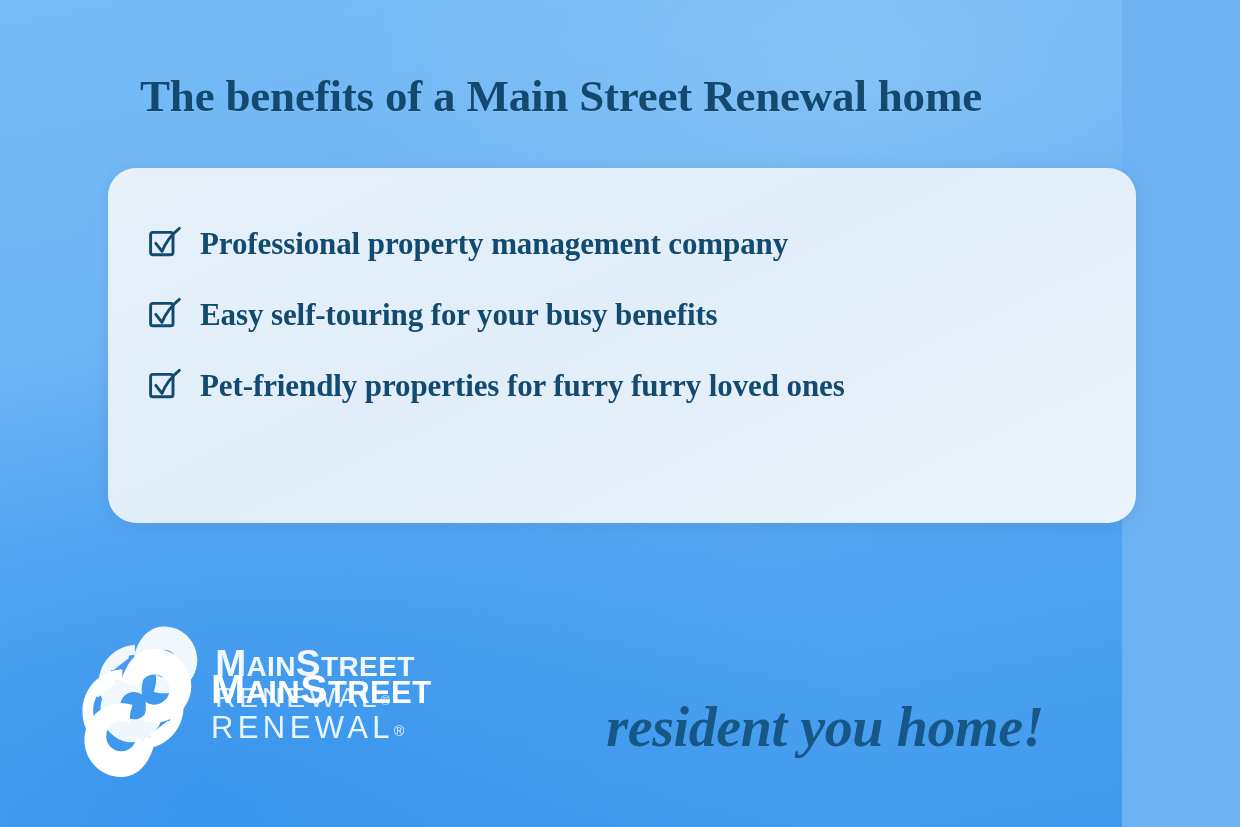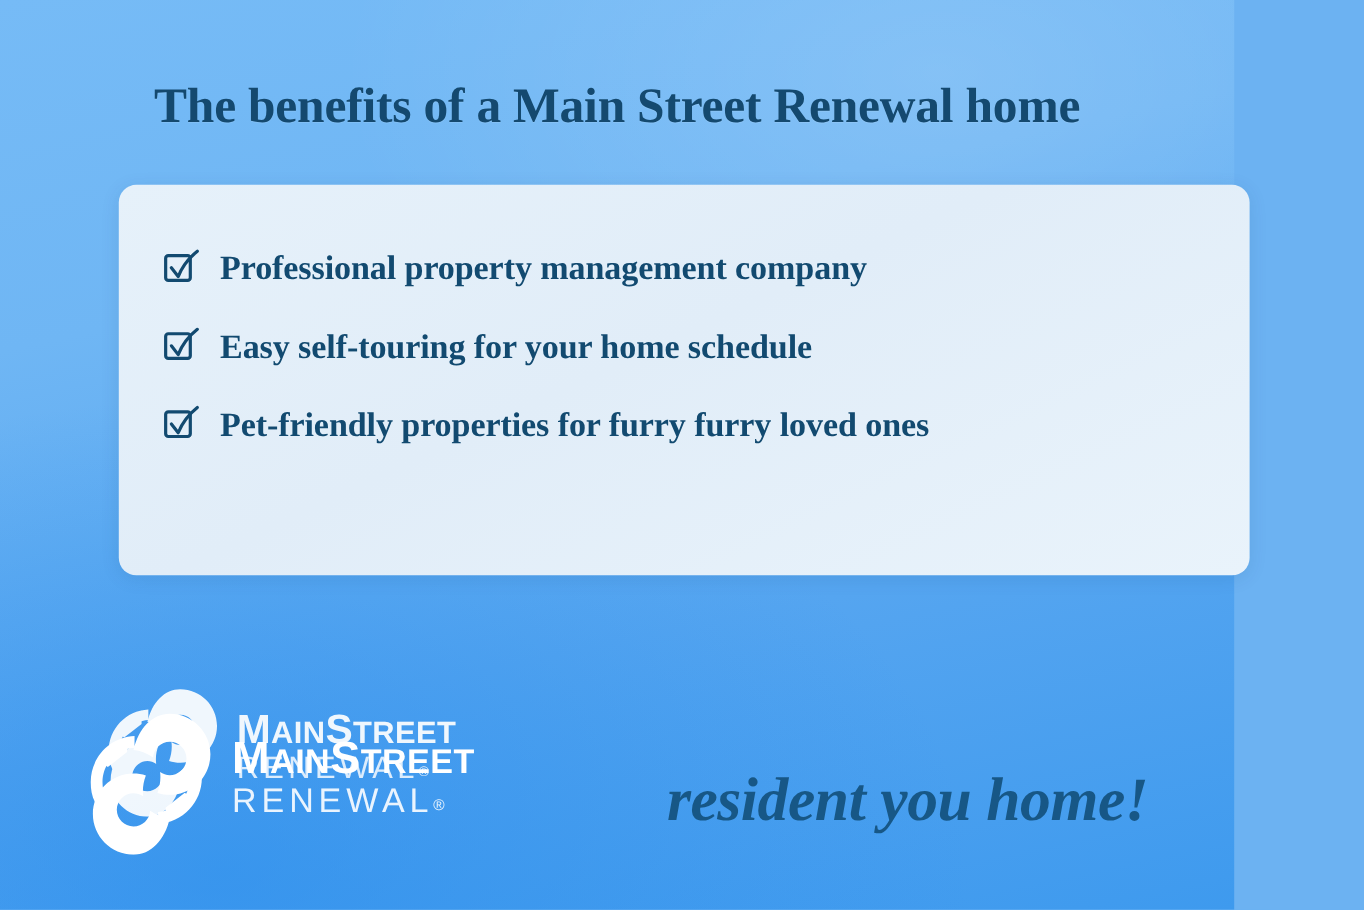--- a/index.html
+++ b/index.html
@@ -46,21 +46,21 @@
     text-shadow:0 1px 0 rgba(255,255,255,0.10);
   }
 
   
   .card {
     position:absolute;
     left:108px;
     top:168px;
     width:1028px;
     height:355px;
-    border-radius:16px;
+    border-radius:28px;
     background:linear-gradient(155deg, #E6F1FA 0%, #E1EDF8 45%, #E9F3FB 100%);
     box-shadow:0 3px 16px rgba(20,60,110,0.10);
     padding-left:45px;
   }
 
   .benefit-list {
     position:absolute;
     left:40px;
     top:40px;
     right:30px;
@@ -178,21 +178,21 @@
           <path d="M7.8 18.4 L14.0 26.4 C17.6 17.4 23.6 9.6 31.4 3.4" fill="none" stroke="#124A70" stroke-width="2.9" stroke-linecap="round" stroke-linejoin="round"></path>
         </svg>
         <span class="benefit-text">Professional property management company</span>
       </li>
 
       <li class="benefit-item">
         <svg class="check-icon" viewBox="0 0 34 34">
           <rect x="2.6" y="7.4" width="22.4" height="22.4" rx="2.4" ry="2.4" fill="none" stroke="#124A70" stroke-width="2.9"></rect>
           <path d="M7.8 18.4 L14.0 26.4 C17.6 17.4 23.6 9.6 31.4 3.4" fill="none" stroke="#124A70" stroke-width="2.9" stroke-linecap="round" stroke-linejoin="round"></path>
         </svg>
-        <span class="benefit-text">Easy self-touring for your home schedule</span>
+        <span class="benefit-text">Easy self-touring for your busy benefits</span>
       </li>
 
 
       <li class="benefit-item">
         <svg class="check-icon" viewBox="0 0 34 34">
           <rect x="2.6" y="7.4" width="22.4" height="22.4" rx="2.4" ry="2.4" fill="none" stroke="#124A70" stroke-width="2.9"></rect>
           <path d="M7.8 18.4 L14.0 26.4 C17.6 17.4 23.6 9.6 31.4 3.4" fill="none" stroke="#124A70" stroke-width="2.9" stroke-linecap="round" stroke-linejoin="round"></path>
         </svg>
         <span class="benefit-text">Pet-friendly properties for furry furry loved ones</span>
       </li>

